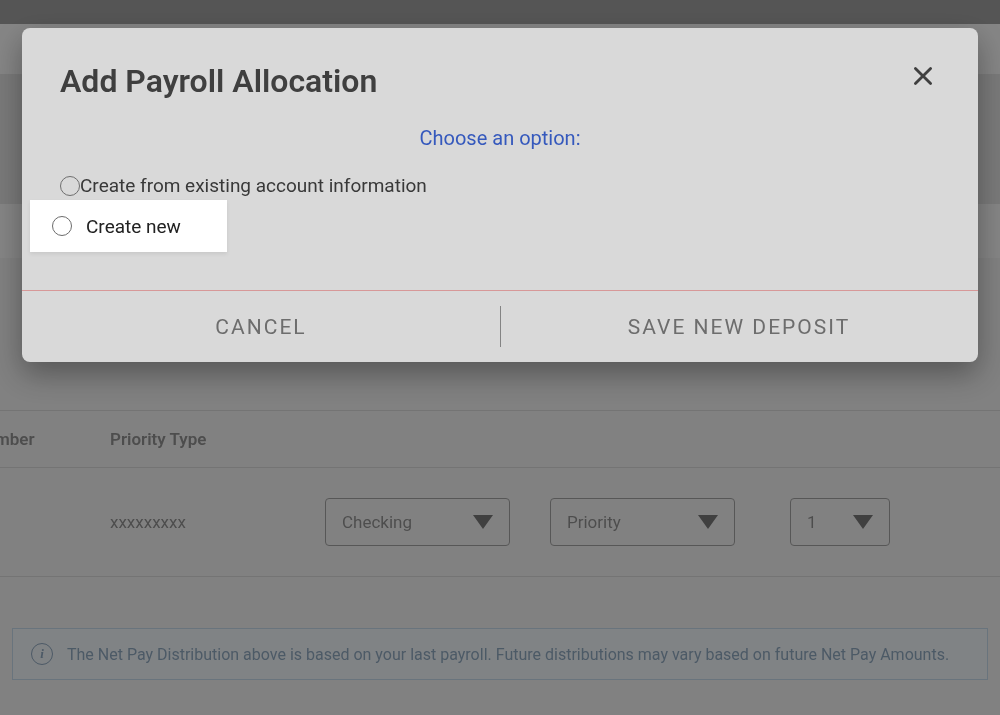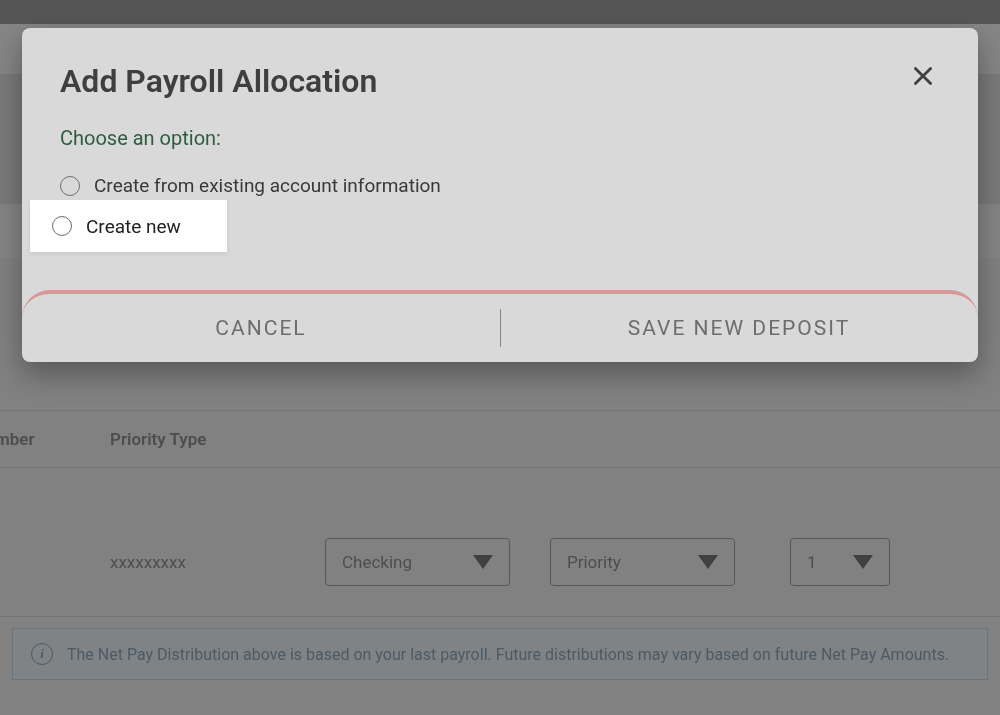--- a/index.html
+++ b/index.html
@@ -69,21 +69,21 @@
     .col-priority{ width: 150px; }
 
     .trow {
       display: flex;
       align-items: center;
       padding: 30px 0;
       border-bottom: 1px solid #bdbdbd;
       font-size: 17px;
       color: #333;
     }
-    .td { padding: 0 10px; margin-top: 40px; }
+    .td { padding: 0 10px; }
 
     .select {
       display: flex;
       align-items: center;
       justify-content: space-between;
       border: 1.5px solid #555;
       border-radius: 4px;
       padding: 14px 16px;
       width: 185px;
       height: 48px;
@@ -137,20 +137,21 @@
     
     .modal {
       position: absolute;
       top: 28px;
       left: 22px;
       right: 22px;
       background: #fff;
       border-radius: 8px;
       box-shadow: 0 12px 30px rgba(0,0,0,0.45);
       overflow: hidden;
+      text-align: center;
     }
     .modal-header {
       display: flex;
       justify-content: space-between;
       align-items: flex-start;
       padding: 34px 38px 14px 38px;
     }
     .modal-title {
       font-size: 32px;
       font-weight: 600;
@@ -159,45 +160,43 @@
     .close {
       font-size: 32px;
       line-height: 1;
       color: #2a2a2a;
       cursor: pointer;
       padding: 0 4px;
       font-weight: 400;
     }
     .modal-body { padding: 12px 38px 28px 38px; }
     .prompt {
-      color: #14532d;
+      color: #1d4ed8;
       font-size: 20px;
       margin-bottom: 18px;
     }
     .option {
       display: flex;
       align-items: center;
-      gap: 14px;
       font-size: 19px;
       color: #222;
       margin-bottom: 12px;
       cursor: pointer;
       padding: 6px 0;
     }
     .radio {
       width: 20px; height: 20px;
       border: 1.7px solid #6c6c6c;
       border-radius: 50%;
       flex-shrink: 0;
     }
     .modal-footer {
       display: flex;
-      border-top: 4px solid #fca5a5;
+      border-top: 1px solid #fca5a5;
       height: 72px;
-      border-radius: 28px;
     }
     .modal-btn {
       flex: 1;
       display: flex;
       align-items: center;
       justify-content: center;
       font-size: 21px;
       letter-spacing: 2px;
       color: #6a6a6a;
       cursor: pointer;

